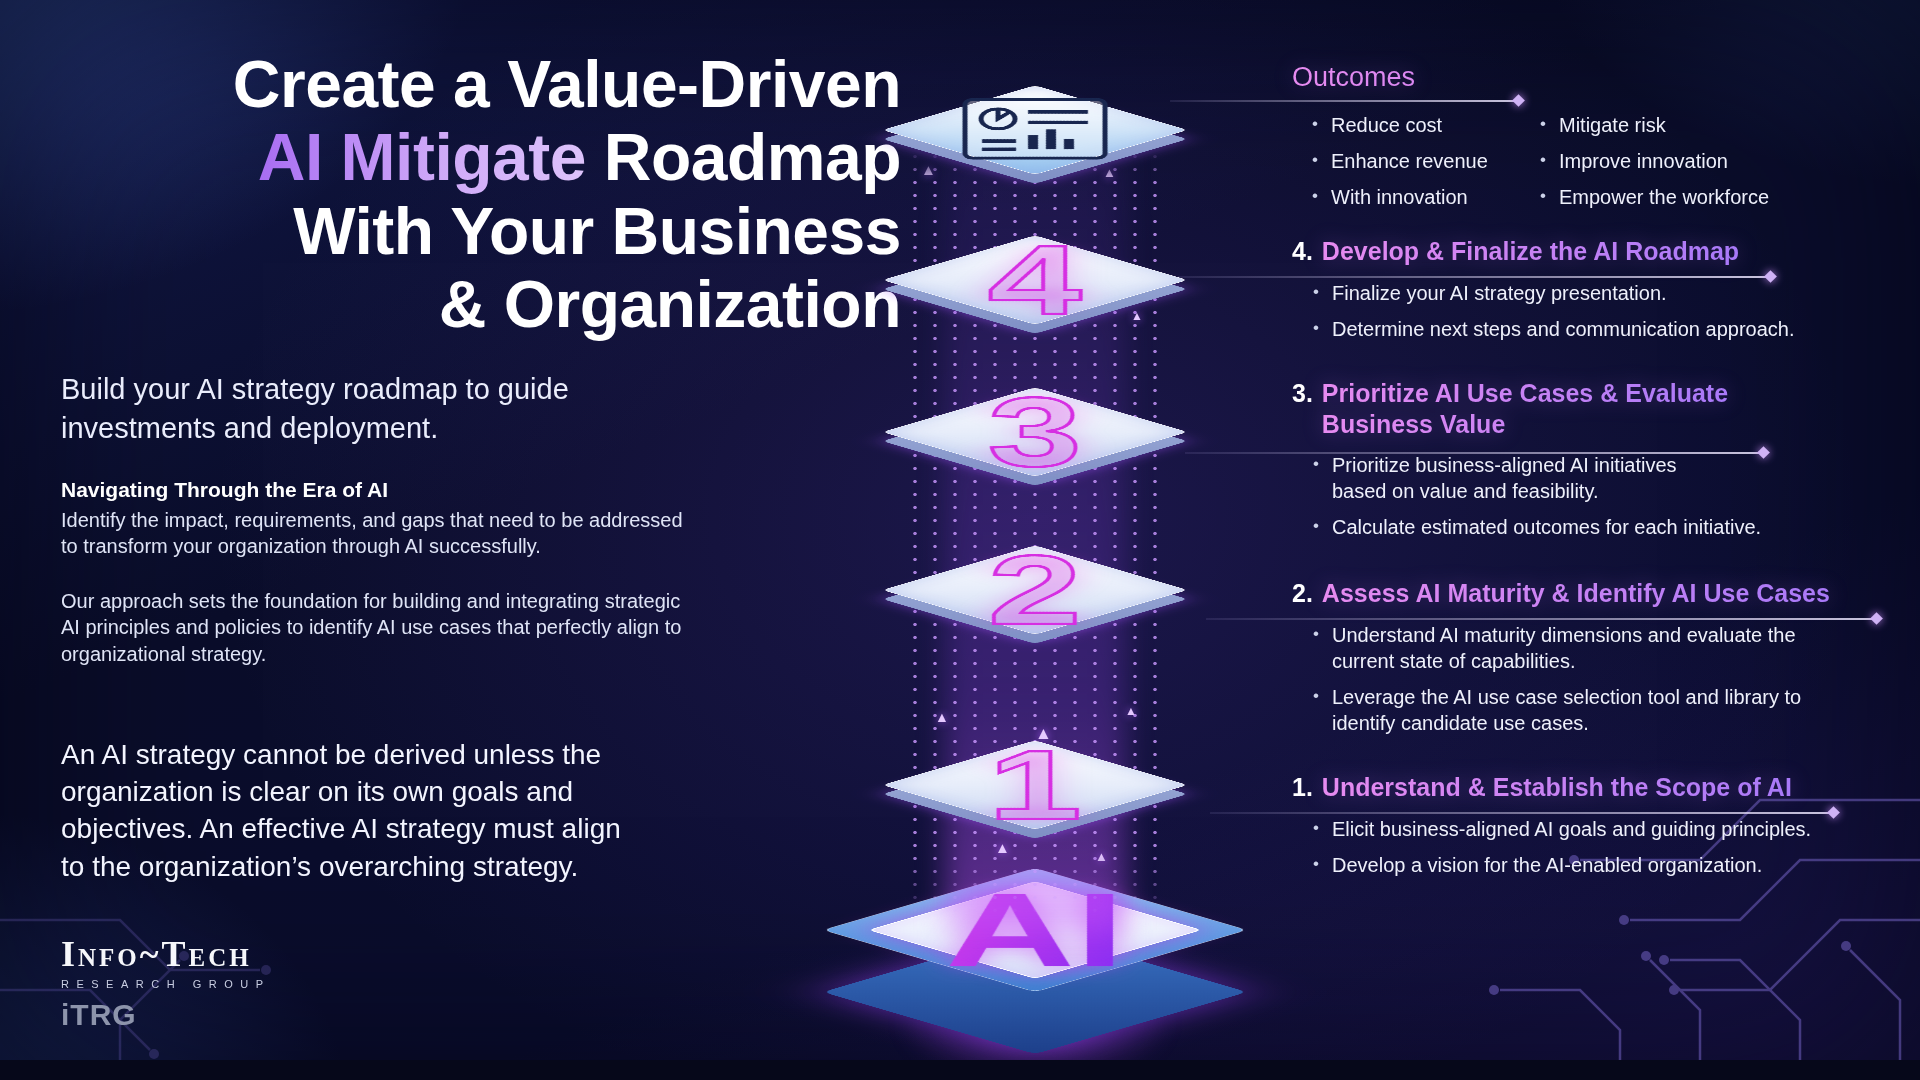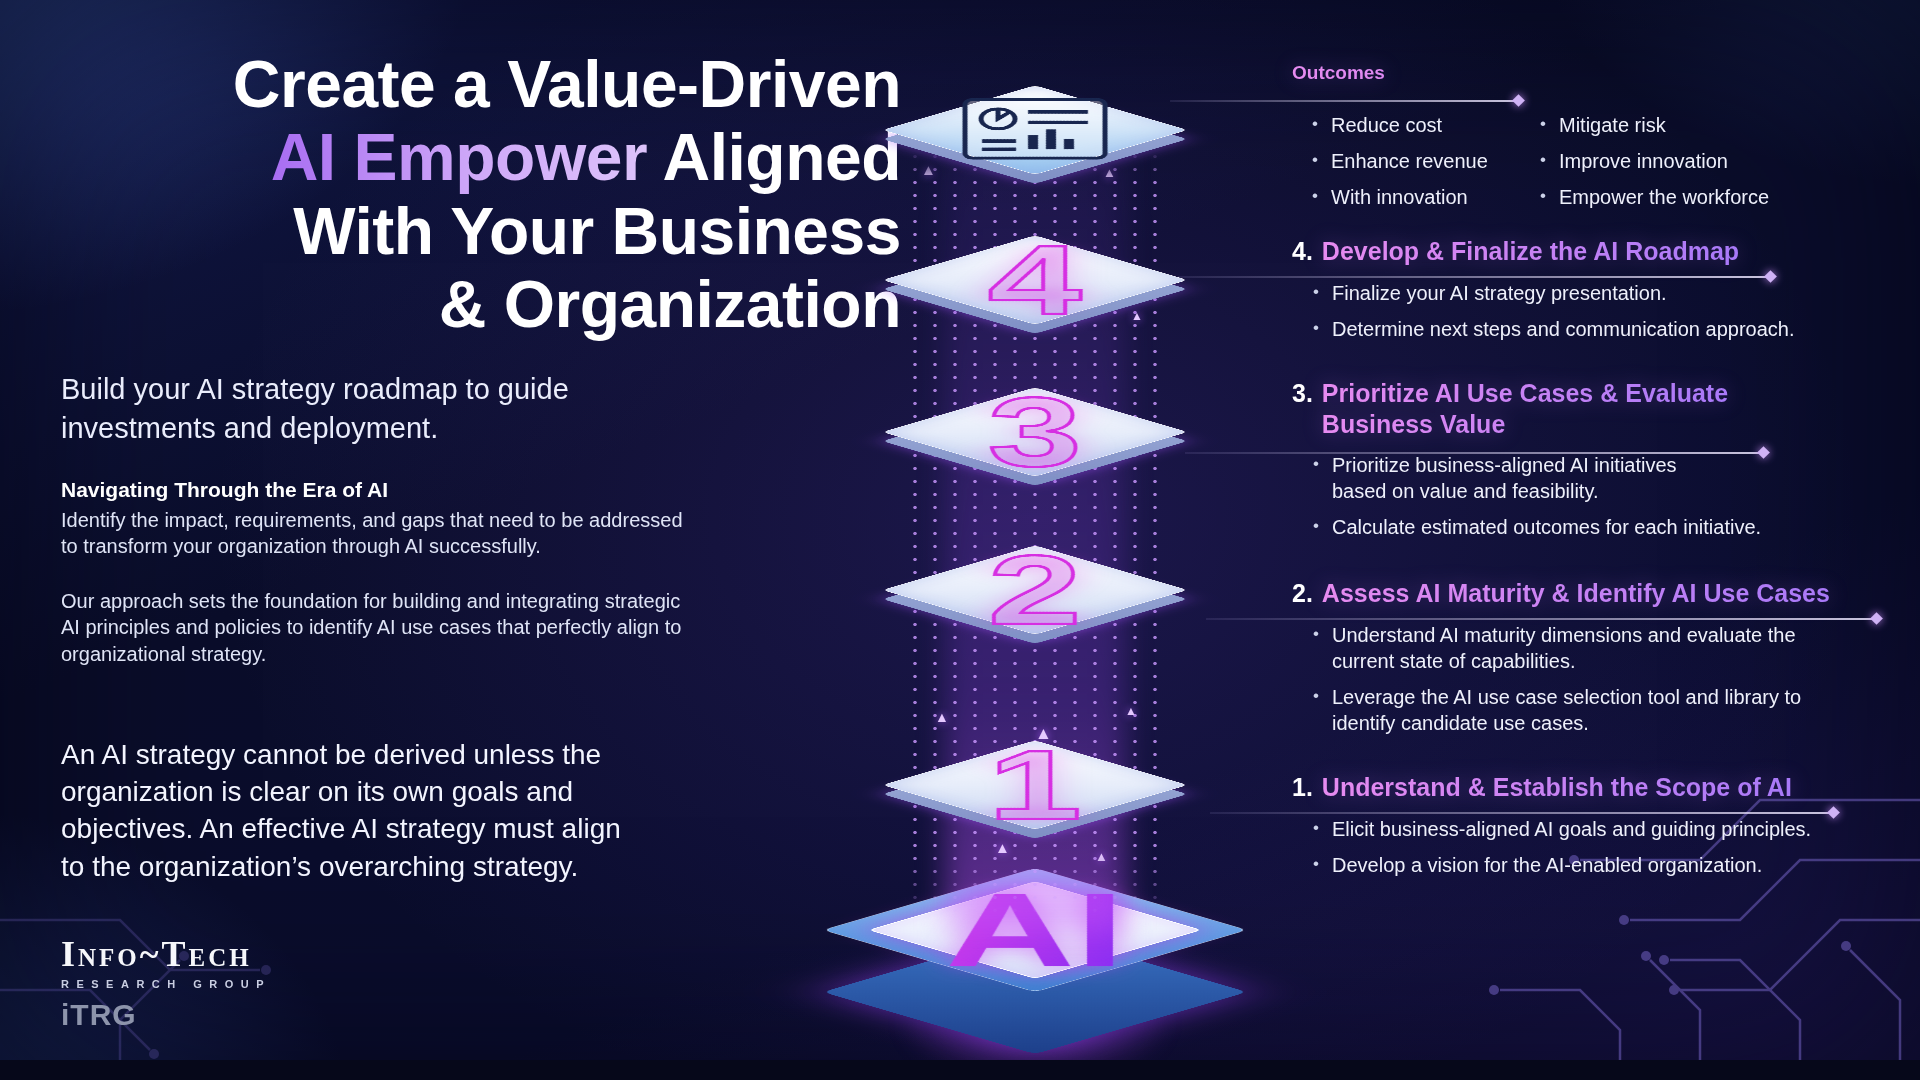--- a/index.html
+++ b/index.html
@@ -36,21 +36,21 @@
   .left-col { position:absolute; inset:0; }
   .left-col > * { position:absolute; left:61px; }
   .title { top:48px; width:840px; font-size:66px; line-height:1.11; font-weight:700; color:#ffffff; letter-spacing:-0.5px;text-align:right; }
   .subtitle { top:370px; width:620px; font-size:29px; line-height:1.33; font-weight:400; color:#eaedfc; }
   .nav-heading { top:478px; font-size:21px; font-weight:700; color:#ffffff; }
   .body-para { font-size:20px; line-height:1.32; color:#dfe4f6; width:720px; }
   .para1 { top:507px; }
   .para2 { top:588px; }
   .quote { top:736px; width:680px; font-size:28px; line-height:1.33; color:#f3f5ff; }
   .logo-main { top:933px; font-family:"Liberation Serif", serif; font-variant:small-caps; font-weight:600; font-size:36px; letter-spacing:3px; color:#f6f7fb; }
-  .logo-sub { top:978px; font-size:11px; letter-spacing:7.5px; color:#c9cee2;font-weight:bold; }
+  .logo-sub { top:978px; font-size:11px; letter-spacing:7.5px; color:#c9cee2; }
   .logo-itrg { top:998px; font-size:30px; font-weight:700; letter-spacing:1px; color:#8d94ab; }
 
   
   .stack { position:absolute; inset:0; }
   .plat { position:absolute; width:216px; height:216px; }
   .plat .side, .plat .face { position:absolute; inset:0; border-radius:8px; }
   .plat .side {
     transform: rotateX(73deg) rotateZ(45deg) translate(22px,22px);
     background: linear-gradient(135deg, #a4b2de, #7e8fc4);
     box-shadow: 0 0 28px rgba(160,80,250,0.55);
@@ -118,21 +118,21 @@
   .sec { position:absolute; }
   .rule {
     position:absolute; height:2px;
     background: linear-gradient(90deg, rgba(200,190,255,0.10), rgba(236,230,255,0.85));
   }
   .rule .diamond {
     position:absolute; right:-5px; top:-4px; width:9px; height:9px;
     background:#cfb2f5; transform:rotate(45deg);
     box-shadow: 0 0 9px rgba(205,145,255,0.9);
   }
-  .oc-heading { font-size:19px; font-weight:700; }
+  .oc-heading { font-size:27px; font-weight:400; }
   .step-head { display:flex; gap:9px; font-size:25px; font-weight:700; line-height:1.22; }
   .step-num { color:#ffffff; }
   .bullets { list-style:none; }
   .bullets li {
     position:relative; padding-left:19px; margin-bottom:10px;
     font-size:20px; line-height:1.3; color:#eef0fb;
   }
   .bullets li::before { content:"•"; position:absolute; left:0; top:1px; font-size:17px; color:#ccd2e9; }
   .step-bullets { margin-top:13px; margin-left:21px; }
   .oc-list { position:absolute; list-style:none; }
@@ -177,22 +177,22 @@
     <g fill="#7a68cc">
         <circle cx="266" cy="110" r="5"></circle>
         <circle cx="154" cy="194" r="5"></circle>
         <circle cx="184" cy="96" r="5"></circle>
       </g>
   </svg>
 
   <div class="left-col">
     <h1 class="title">
       <span>Create a Value-Driven</span><br>
-      <span class="grad-title">AI Empower</span>
-      <span>Aligned</span><br>
+      <span class="grad-title">AI Mitigate</span>
+      <span>Roadmap</span><br>
       <span>With Your Business</span><br>
       <span>&amp; Organization</span>
     </h1>
     <p class="subtitle pre">Build your AI strategy roadmap to guide
 investments and deployment.</p>
     <h3 class="nav-heading">Navigating Through the Era of AI</h3>
     <p class="body-para para2 pre">Our approach sets the foundation for building and integrating strategic
 AI principles and policies to identify AI use cases that perfectly align to
 organizational strategy.</p>
     <p class="body-para para1 pre">Identify the impact, requirements, and gaps that need to be addressed

